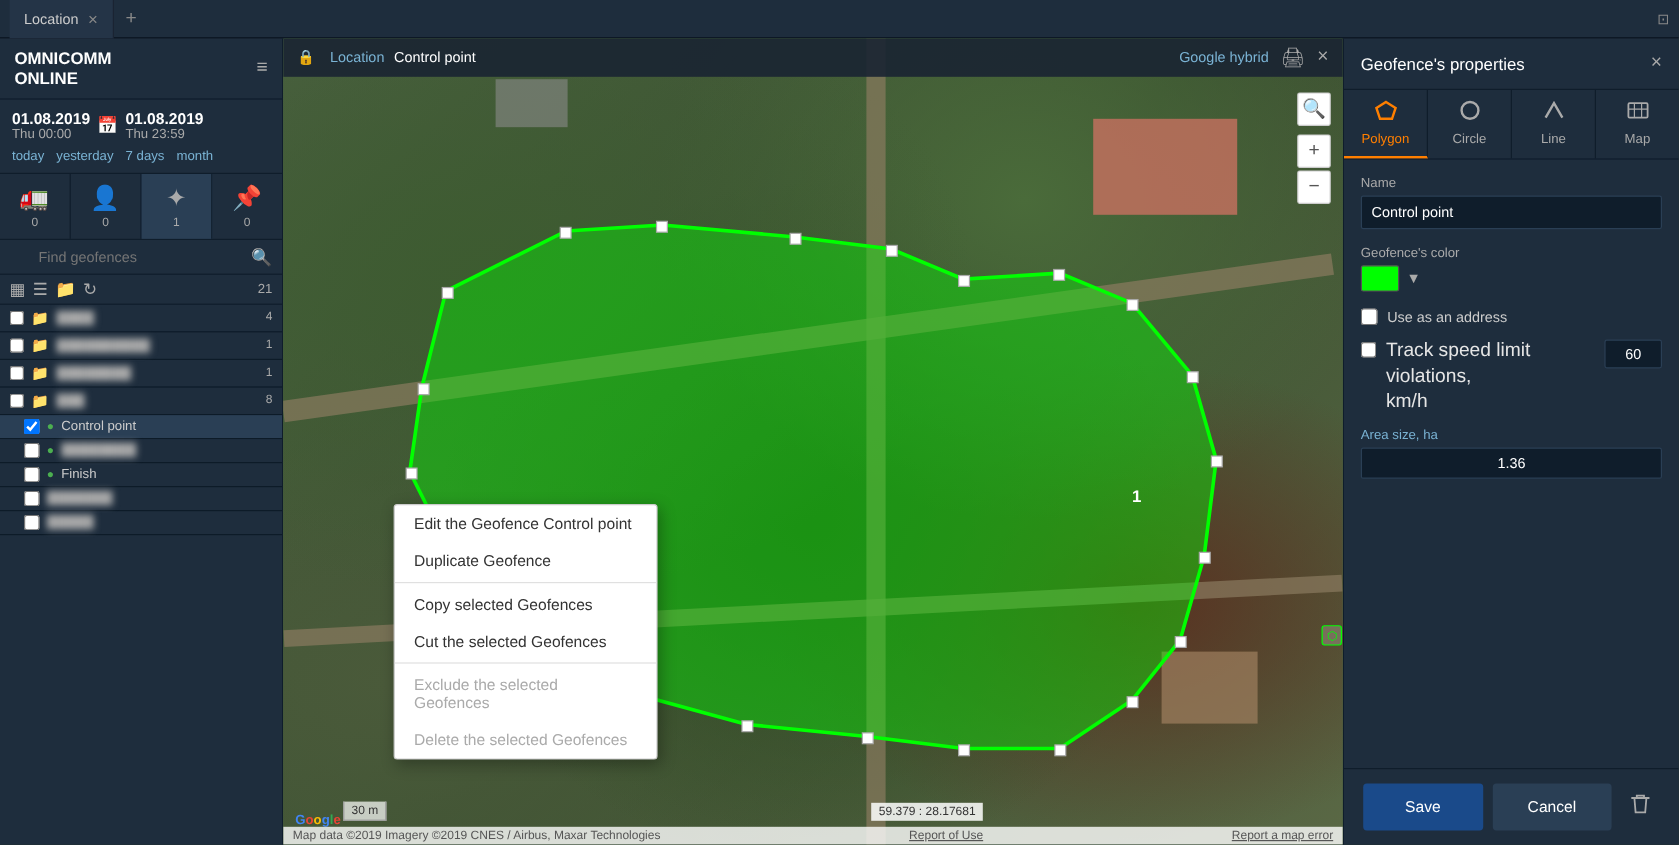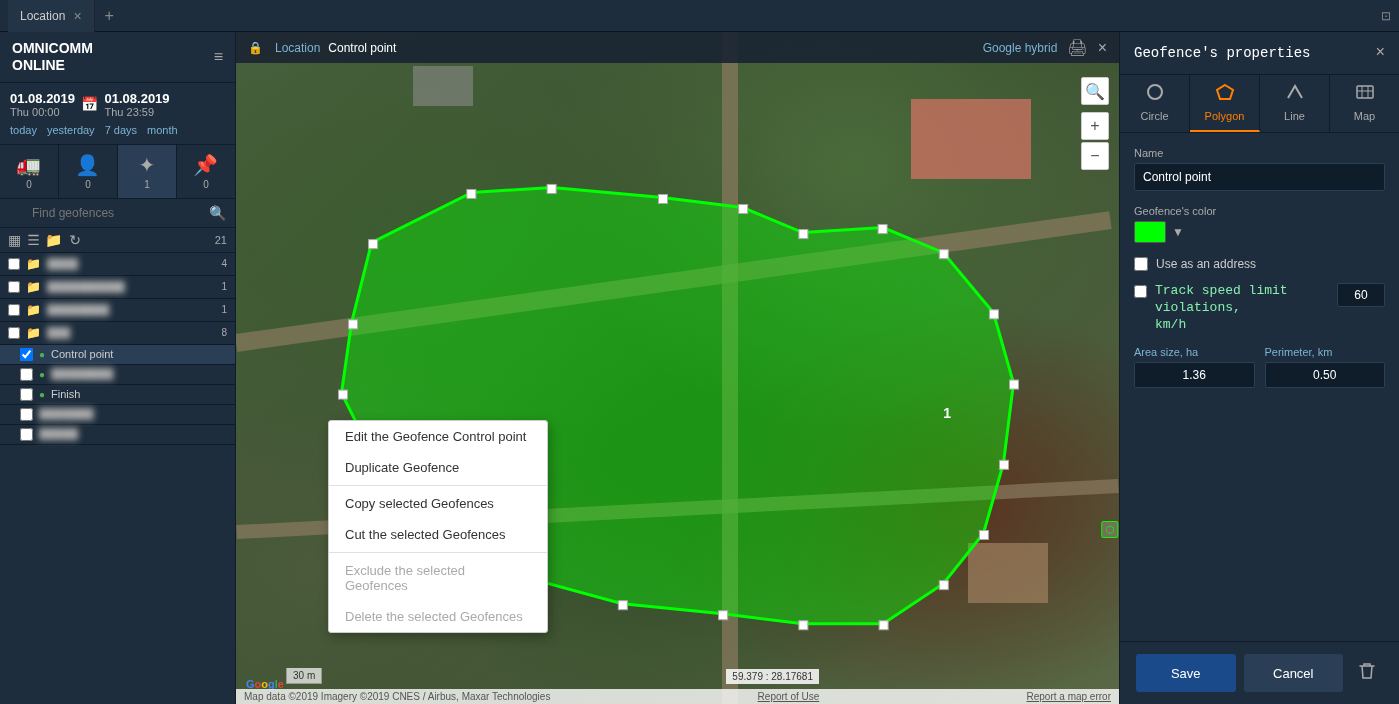--- a/index.html
+++ b/index.html
@@ -83,21 +83,21 @@
     .map-scale { position: absolute; bottom: 20px; left: 50px; background: rgba(255,255,255,0.7); padding: 2px 6px; font-size: 10px; color: #333; border: 1px solid #999; border-top: none; z-index: 10; }
     .google-logo { position: absolute; bottom: 14px; left: 10px; font-size: 11px; color: #333; font-weight: bold; z-index: 10; }
     .coords-display { position: absolute; bottom: 20px; right: 300px; background: rgba(255,255,255,0.85); padding: 2px 6px; font-size: 10px; color: #333; z-index: 10; }
 
     
     .polygon-overlay { position: absolute; top: 0; left: 0; width: 100%; height: 100%; z-index: 5; pointer-events: none; }
 
     
     .right-panel { width: 280px; background: #1e2d3d; display: flex; flex-direction: column; border-left: 1px solid #0f1d2b; flex-shrink: 0; }
 
-    .panel-header { display: flex; align-items: center; justify-content: space-between; padding: 12px 14px; border-bottom: 1px solid #0f1d2b; font-family: Liberation Mono, monospace; }
+    .panel-header { display: flex; align-items: center; justify-content: space-between; padding: 12px 14px; border-bottom: 1px solid #0f1d2b; }
     .panel-title { font-size: 14px; color: #fff; }
     .panel-close { color: #aaa; cursor: pointer; font-size: 16px; }
 
     .shape-tabs { display: flex; border-bottom: 1px solid #0f1d2b; }
     .shape-tab { flex: 1; display: flex; flex-direction: column; align-items: center; padding: 8px 4px; cursor: pointer; font-size: 11px; color: #aaa; border-right: 1px solid #0f1d2b; gap: 4px; }
     .shape-tab:last-child { border-right: none; }
     .shape-tab.active { color: #ff7f00; border-bottom: 2px solid #ff7f00; }
     .shape-icon { font-size: 18px; }
 
     .panel-body { padding: 14px; flex: 1; overflow-y: auto; }
@@ -144,21 +144,21 @@
 
     
     .building { position: absolute; background: #c87060; opacity: 0.8; }
     .building2 { position: absolute; background: #a08060; opacity: 0.7; }
 
     
     .lock-icon { color: #aaa; font-size: 12px; }
     .track-speed-section { margin-bottom: 12px; }
 
     .track-speed-wrap { display: flex; align-items: flex-start; gap: 8px; }
-    .track-speed-text { font-size: 13px; color: #86efac; flex: 1; line-height: 1.3; font-family: Liberation Mono, monospace; }
+    .track-speed-text { font-size: 16px; color: #e5e5e5; flex: 1; line-height: 1.3; }
   </style>
 </head>
 <body>
 
 <div class="top-bar">
   <div class="tab">
     <span>Location</span>
     <span class="close-btn">×</span>
   </div>
   <div class="tab-add">+</div>
@@ -382,35 +382,35 @@
 
   </div>
 
   <div class="right-panel">
     <div class="panel-header">
       <span class="panel-title">Geofence's properties</span>
       <span class="panel-close">×</span>
     </div>
 
     <div class="shape-tabs">
+      <div class="shape-tab active">
+        <span class="shape-icon">
+          <svg width="20" height="18" viewBox="0 0 20 18">
+              <polygon points="10,2 18,7 15,16 5,16 2,7" fill="none" stroke="#ff7f00" stroke-width="2"></polygon>
+            </svg>
+        </span>
+        <span>Polygon</span>
+      </div>
       <div class="shape-tab">
         <span class="shape-icon">
           <svg width="20" height="18" viewBox="0 0 20 18">
               <circle cx="10" cy="9" r="7" fill="none" stroke="#aaa" stroke-width="2"></circle>
             </svg>
         </span>
         <span>Circle</span>
-      </div>
-      <div class="shape-tab active">
-        <span class="shape-icon">
-          <svg width="20" height="18" viewBox="0 0 20 18">
-              <polygon points="10,2 18,7 15,16 5,16 2,7" fill="none" stroke="#ff7f00" stroke-width="2"></polygon>
-            </svg>
-        </span>
-        <span>Polygon</span>
       </div>
       <div class="shape-tab">
         <span class="shape-icon">
           <svg width="20" height="18" viewBox="0 0 20 18">
               <path d="M3,15 L10,3 L17,15" fill="none" stroke="#aaa" stroke-width="2"></path>
             </svg>
         </span>
         <span>Line</span>
       </div>
       <div class="shape-tab">
@@ -456,24 +456,20 @@
           <input class="speed-input" type="text" value="60" style="">
         </div>
       </div>
 
       
       <div class="metrics-row">
         <div class="metric-box">
           <div class="metric-label">Area size, ha</div>
           <input class="metric-input" type="text" value="1.36" style="">
         </div>
-        <div class="metric-box">
-          <div class="metric-label">Perimeter, km</div>
-          <input class="metric-input" type="text" value="0.50" style="">
-        </div>
       </div>
     </div>
 
     <div class="panel-footer">
       <button class="btn-save">Save</button>
       <button class="btn-cancel">Cancel</button>
       <button class="btn-delete">
         <svg width="16" height="18" viewBox="0 0 16 18" fill="none">
           <path d="M1 4h14M5 4V2h6v2M3 4l1 12h8l1-12" stroke="#aaa" stroke-width="1.5" stroke-linecap="round"></path>
         </svg>

